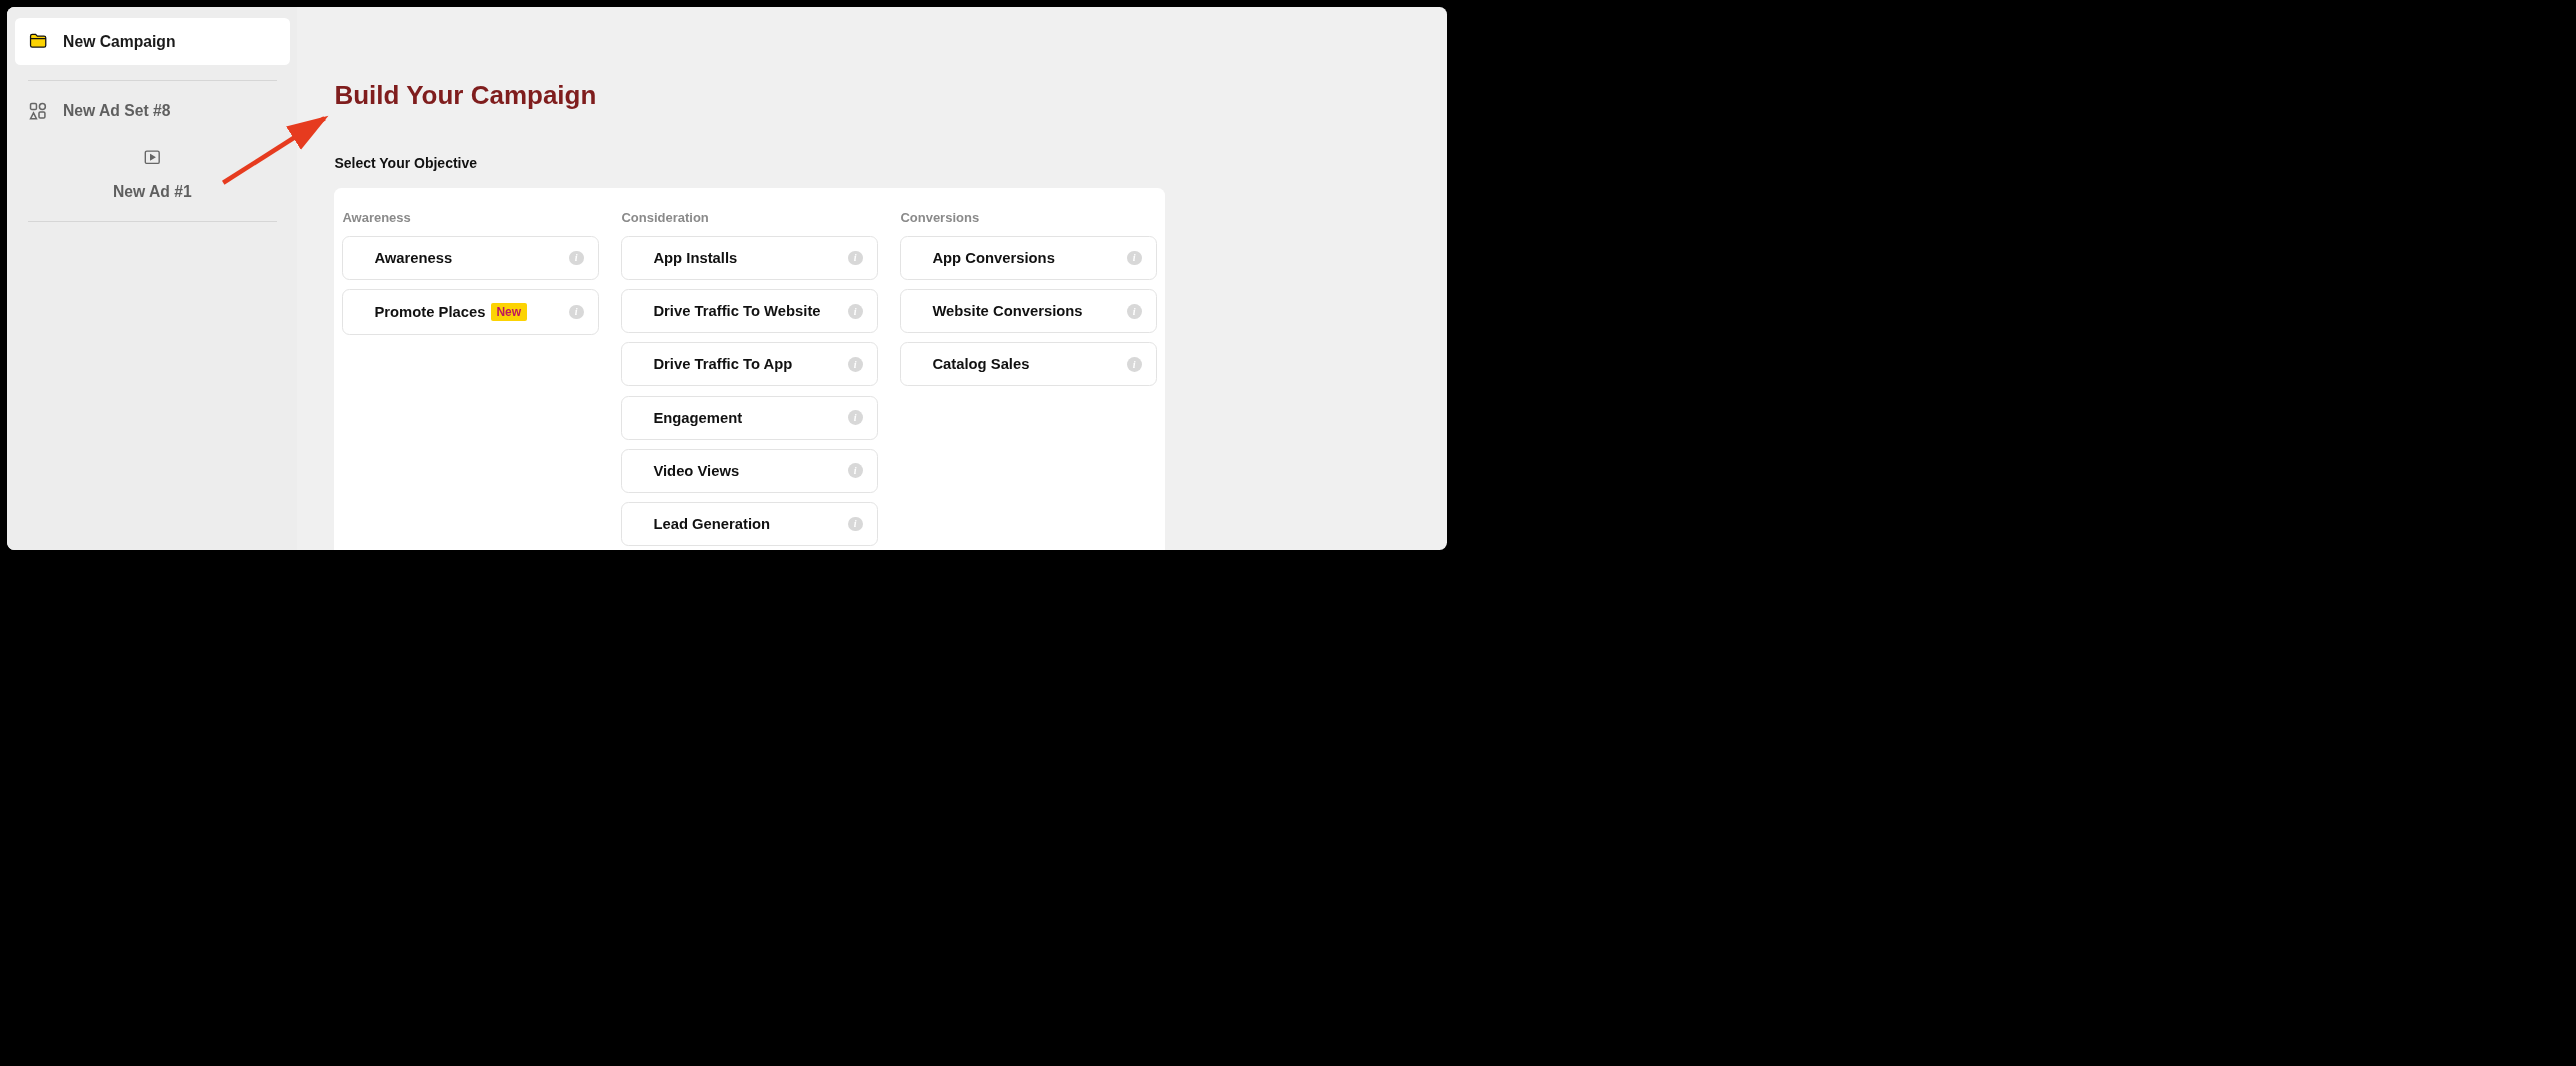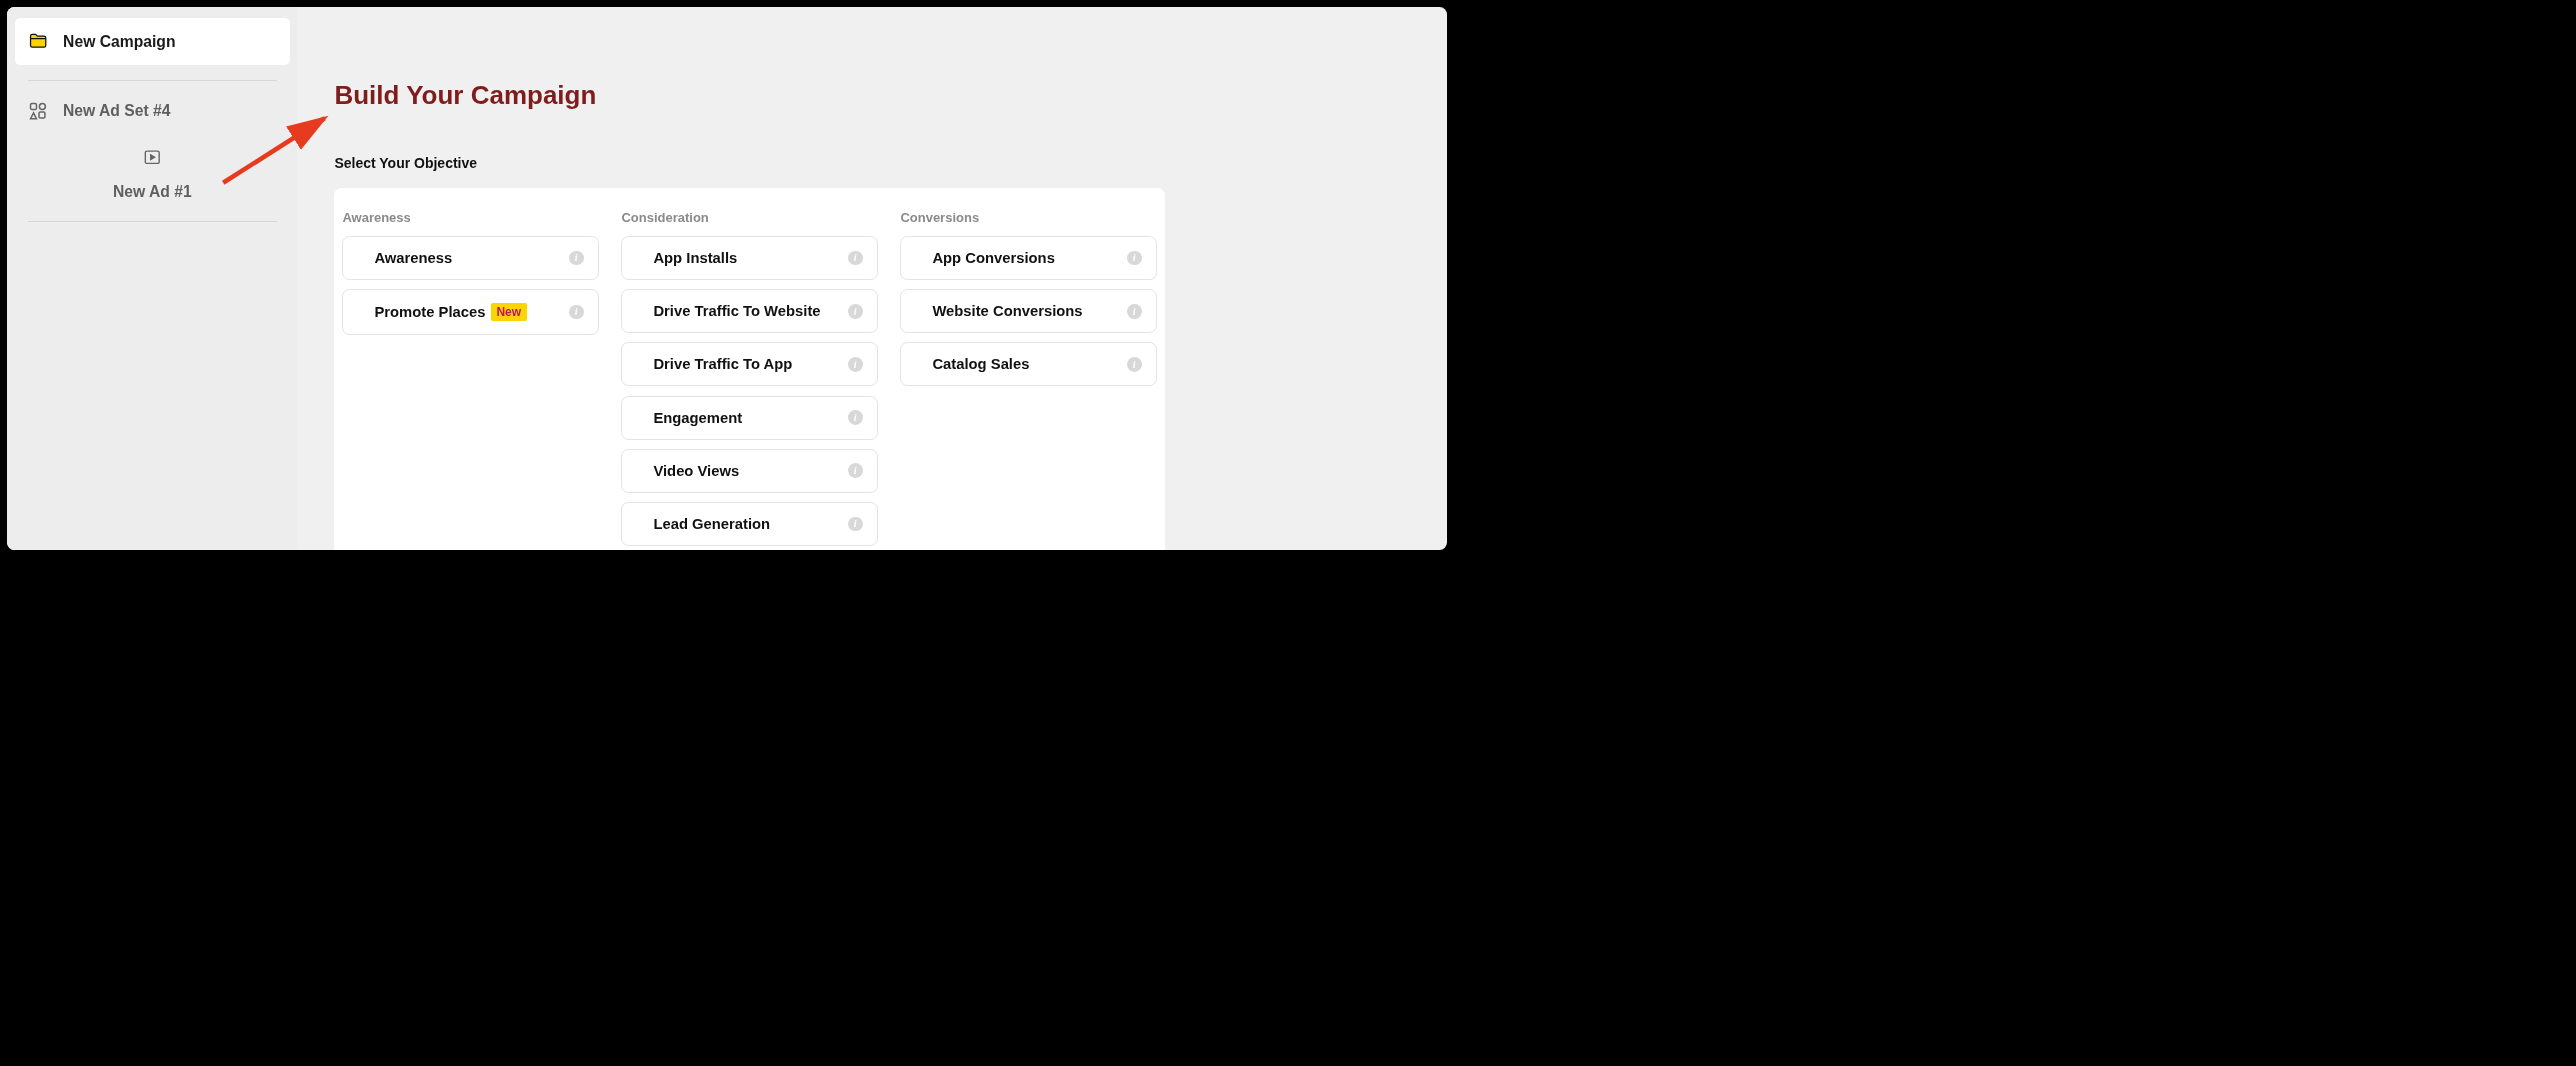--- a/index.html
+++ b/index.html
@@ -185,21 +185,21 @@
 
     <div class="side-item">
       <span class="icon">
         <svg width="20.3" height="20.3" viewBox="0 0 24 24" fill="none" stroke="#666" stroke-width="1.8">
           <rect x="3" y="3" width="7" height="7" rx="1.5"></rect>
           <circle cx="17" cy="6.5" r="3.5"></circle>
           <path d="M6.5 14 L10 21 L3 21 Z"></path>
           <rect x="13" y="13" width="7" height="7" rx="1.5"></rect>
         </svg>
       </span>
-      <span>New Ad Set #4</span>
+      <span>New Ad Set #8</span>
     </div>
 
     <div class="side-item child">
       <span class="icon">
         <svg width="18.5" height="18.5" viewBox="0 0 24 24" fill="none" stroke="#666" stroke-width="1.8">
           <rect x="3" y="4" width="18" height="16" rx="2"></rect>
           <path d="M10 9l5 3-5 3V9z" fill="#666"></path>
         </svg>
       </span>
       <span>New Ad #1</span>

